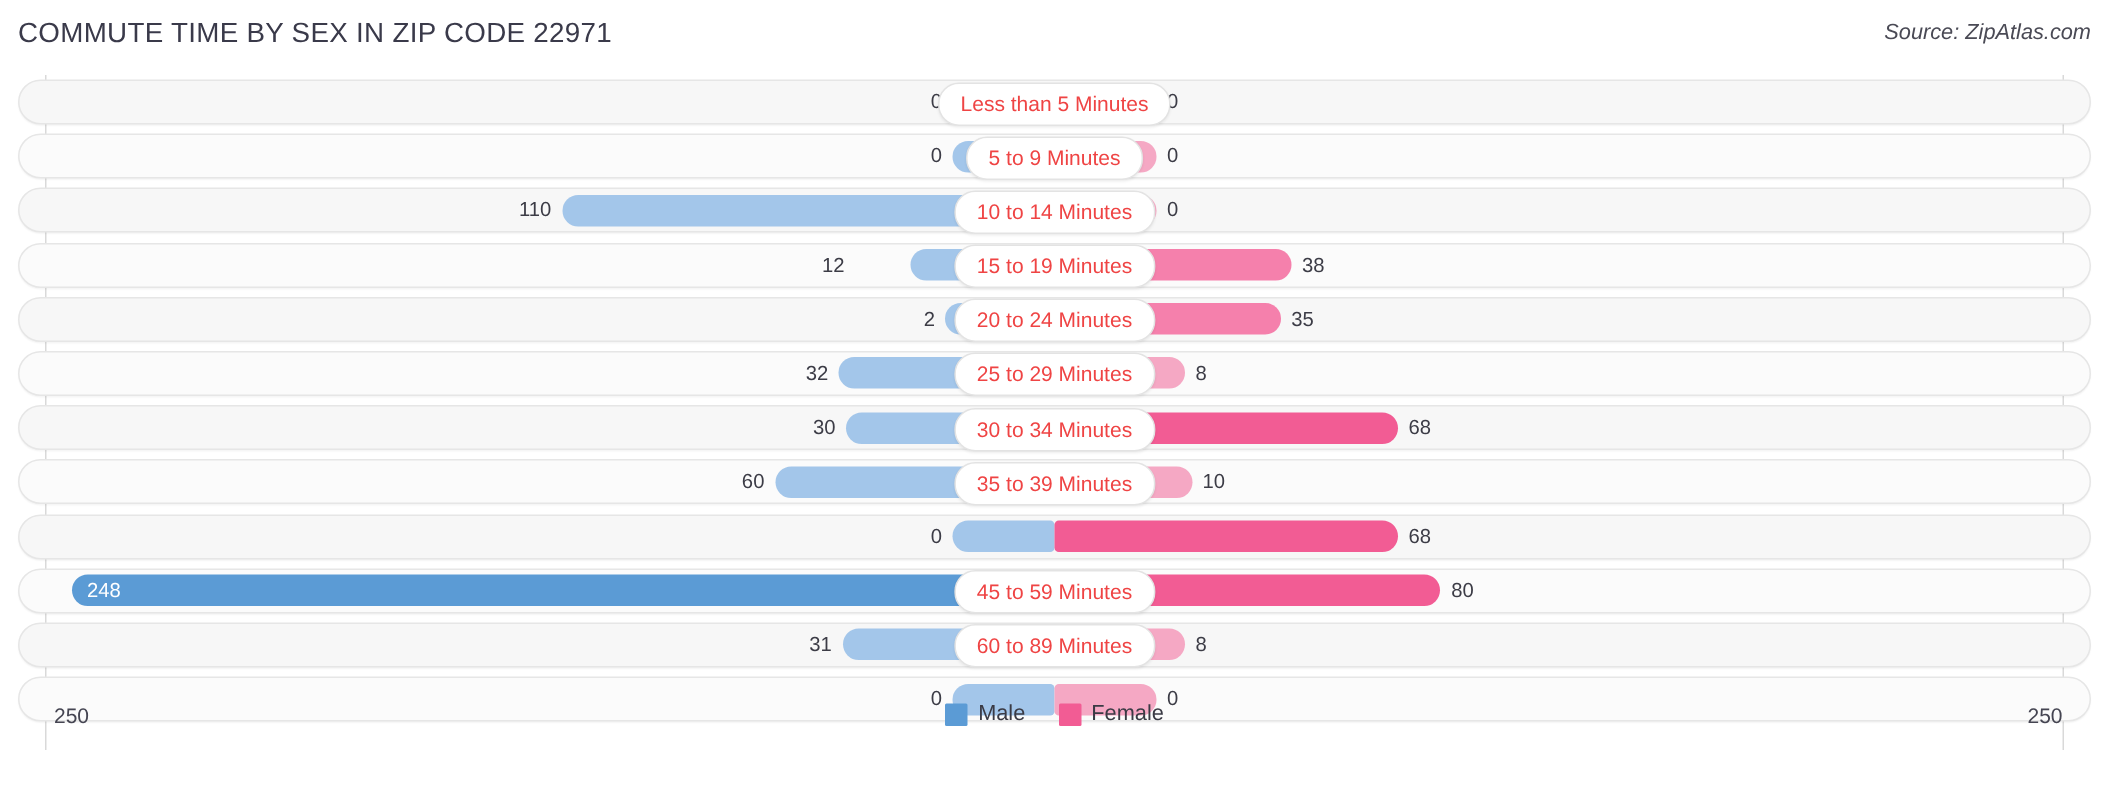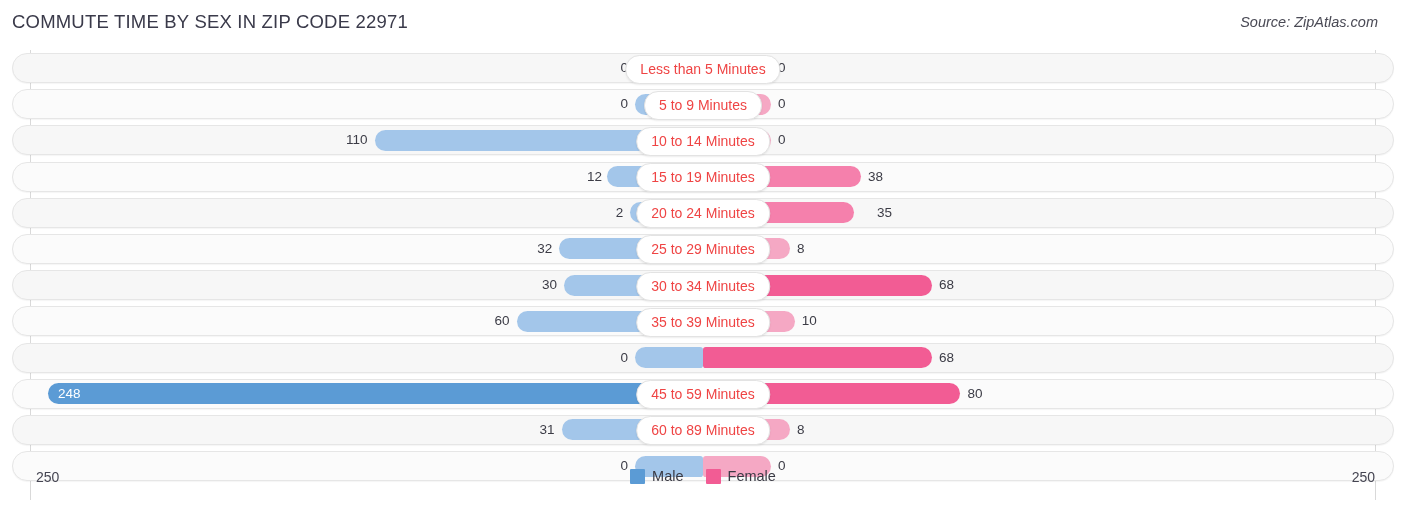--- a/index.html
+++ b/index.html
@@ -12,21 +12,21 @@
     height: 523px;
     font-family: "Liberation Sans", sans-serif;
     color: #333333;
     overflow: hidden;
     position: relative;
   }
 
   
   .header {
     position: absolute;
-    top: 0; left: 0; right: 16px;
+    top: 0; left: 0; right: 0;
     height: 44px;
   }
   .chart-title {
     position: absolute;
     left: 12px;
     top: 11px;
     font-size: 18.5px;
     letter-spacing: 0.2px;
     color: #3a3a4a;
     font-weight: 400;
@@ -221,30 +221,30 @@
         <div class="bar male" style="left: 374.52px; width: 328.48px;"></div>
         <div class="bar female" style="left: 703px; width: 68px;"></div>
         <div class="val left" style="right: 1038.48px;">110</div>
         <div class="val right" style="left: 778px;">0</div>
         <div class="pill">10 to 14 Minutes</div>
       </div>
       <div class="row alt">
         <div class="track"></div>
         <div class="bar male" style="left: 606.584px; width: 96.416px;"></div>
         <div class="bar female mid" style="left: 703px; width: 157.984px;"></div>
-        <div class="val left" style="right: 804px;">12</div>
+        <div class="val left" style="right: 843px;">12</div>
         <div class="val right" style="left: 867.984px;">38</div>
         <div class="pill">15 to 19 Minutes</div>
       </div>
       <div class="row">
         <div class="track"></div>
         <div class="bar male" style="left: 630.264px; width: 72.736px;"></div>
         <div class="bar female mid" style="left: 703px; width: 150.88px;"></div>
         <div class="val left" style="right: 782.736px;">2</div>
-        <div class="val right" style="left: 860.88px; margin-left: 16px;">35</div>
+        <div class="val right" style="left: 860.88px;">35</div>
         <div class="pill">20 to 24 Minutes</div>
       </div>
       <div class="row alt">
         <div class="track"></div>
         <div class="bar male" style="left: 559.224px; width: 143.776px;"></div>
         <div class="bar female" style="left: 703px; width: 86.944px;"></div>
         <div class="val left" style="right: 853.776px;">32</div>
         <div class="val right" style="left: 796.944px;">8</div>
         <div class="pill">25 to 29 Minutes</div>
       </div>

